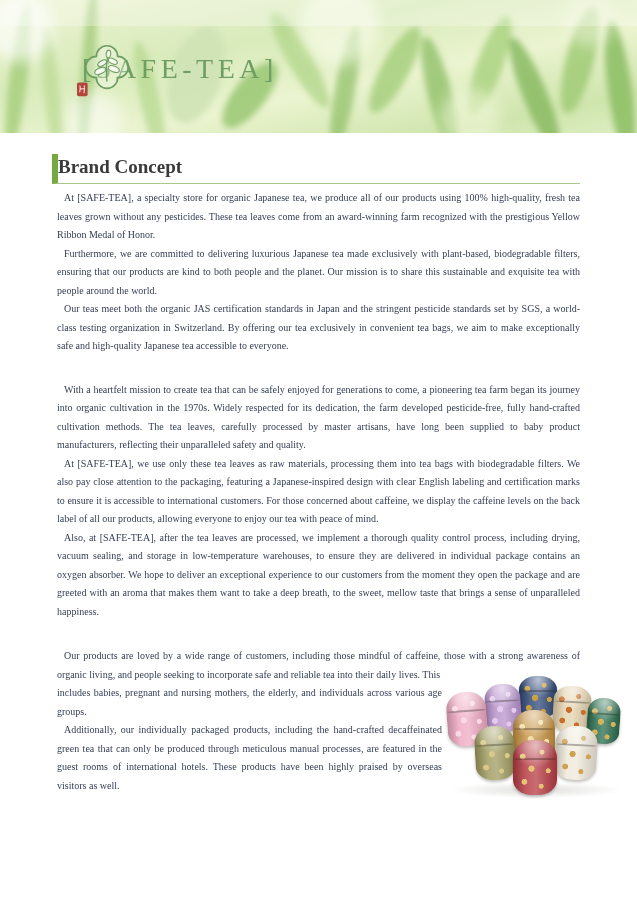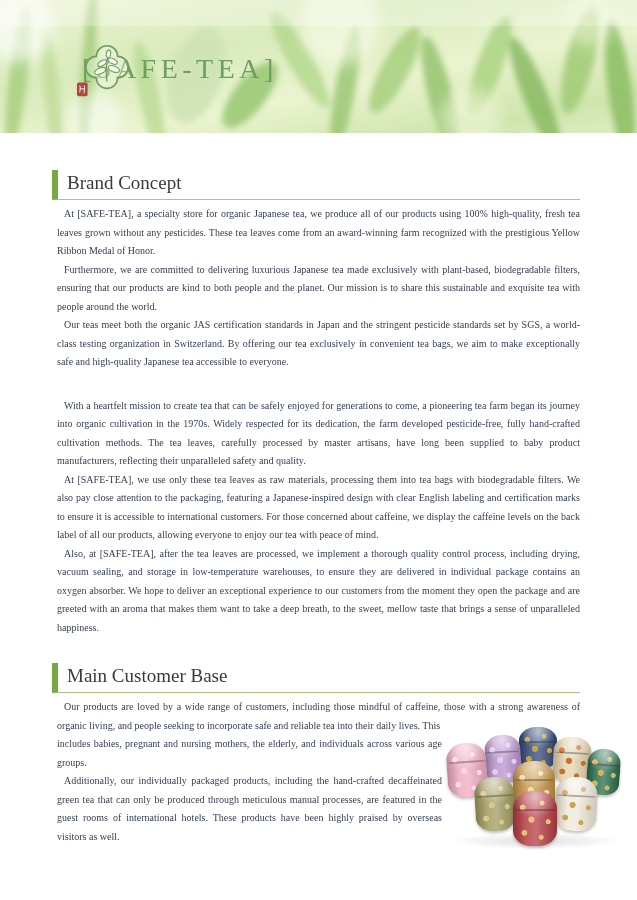--- a/index.html
+++ b/index.html
@@ -20,25 +20,25 @@
   .seal{fill:var(--seal-red,#b2453c);}
   .seal-mark{stroke:#fdf3ef;stroke-width:1;fill:none;}
   .logo-text{margin-left:6px;font-size:28px;letter-spacing:4.5px;
              color:var(--logo-green,#6f9e63);white-space:nowrap;}
 
   
   .content{padding:21px 57px 0 57px;}
   section{display:block;}
   .sec-m2{margin-top:25px;}
   .sec-m3{margin-top:26px;}
-  h2.sec-h{margin:16px 0 5px -5px;font-weight:normal;
+  h2.sec-h{margin:0 0 5px -5px;font-weight:bold;
            font-size:19px;line-height:24px;color:var(--heading-text,#3a3a3a);
            border-left:6px solid var(--accent-bar,#76a93f);
            border-bottom:1px solid var(--heading-rule,#a9c785);
-           padding:1px 0 4px 9px;}
+           padding:1px 0 4px 0;}
   .para{margin:0;font-size:10px;line-height:18.5px;text-align:justify;
         text-indent:7px;color:var(--body-text,#333e54);}
   .para.cont{text-indent:0;}
 
   
   .flow{overflow:visible;}
   .tins-float{float:right;width:128px;height:106px;margin:0 0 0 10px;position:relative;}
   .tins-art{position:absolute;left:-5px;top:-8px;width:174px;height:120px;}
   .tins-shadow{position:absolute;left:4px;right:0;bottom:-2px;height:16px;
                background:radial-gradient(ellipse at 50% 50%,rgba(60,55,40,.16),rgba(0,0,0,0) 72%);}
@@ -145,21 +145,20 @@
       <p class="para">Our teas meet both the organic JAS certification standards in Japan and the stringent pesticide standards set by SGS, a world-class testing organization in Switzerland. By offering our tea exclusively in convenient tea bags, we aim to make exceptionally safe and high-quality Japanese tea accessible to everyone.</p>
     </section>
 
     <section class="sec-m2">
       <p class="para">With a heartfelt mission to create tea that can be safely enjoyed for generations to come, a pioneering tea farm began its journey into organic cultivation in the 1970s. Widely respected for its dedication, the farm developed pesticide-free, fully hand-crafted cultivation methods. The tea leaves, carefully processed by master artisans, have long been supplied to baby product manufacturers, reflecting their unparalleled safety and quality.</p>
       <p class="para">At [SAFE-TEA], we use only these tea leaves as raw materials, processing them into tea bags with biodegradable filters. We also pay close attention to the packaging, featuring a Japanese-inspired design with clear English labeling and certification marks to ensure it is accessible to international customers. For those concerned about caffeine, we display the caffeine levels on the back label of all our products, allowing everyone to enjoy our tea with peace of mind.</p>
       <p class="para">Also, at [SAFE-TEA], after the tea leaves are processed, we implement a thorough quality control process, including drying, vacuum sealing, and storage in low-temperature warehouses, to ensure they are delivered in individual package contains an oxygen absorber. We hope to deliver an exceptional experience to our customers from the moment they open the package and are greeted with an aroma that makes them want to take a deep breath, to the sweet, mellow taste that brings a sense of unparalleled happiness.</p>
     </section>
 
     <section class="sec-m3">
-      <h2 class="sec-h">Main Customer Base</h2>
       <p class="para">Our products are loved by a wide range of customers, including those mindful of caffeine, those with a strong awareness of organic living, and people seeking to incorporate safe and reliable tea into their daily lives. This</p>
       <div class="flow">
         <div class="tins-float">
           <div class="tins-art">
             <div class="tins-shadow"></div>
             <div class="tin tin-1" style="--c: #2F4877; --p: #C9A23F;"></div>
             <div class="tin tin-2" style="--c: #E3D2AC; --p: #C96F2E;"></div>
             <div class="tin tin-3" style="--c: #B892CC; --p: #E4CBEE;"></div>
             <div class="tin tin-4" style="--c: #276B4B; --p: #D4B35A;"></div>
             <div class="tin tin-5" style="--c: #EFA9C2; --p: #F9D9E4;"></div>

